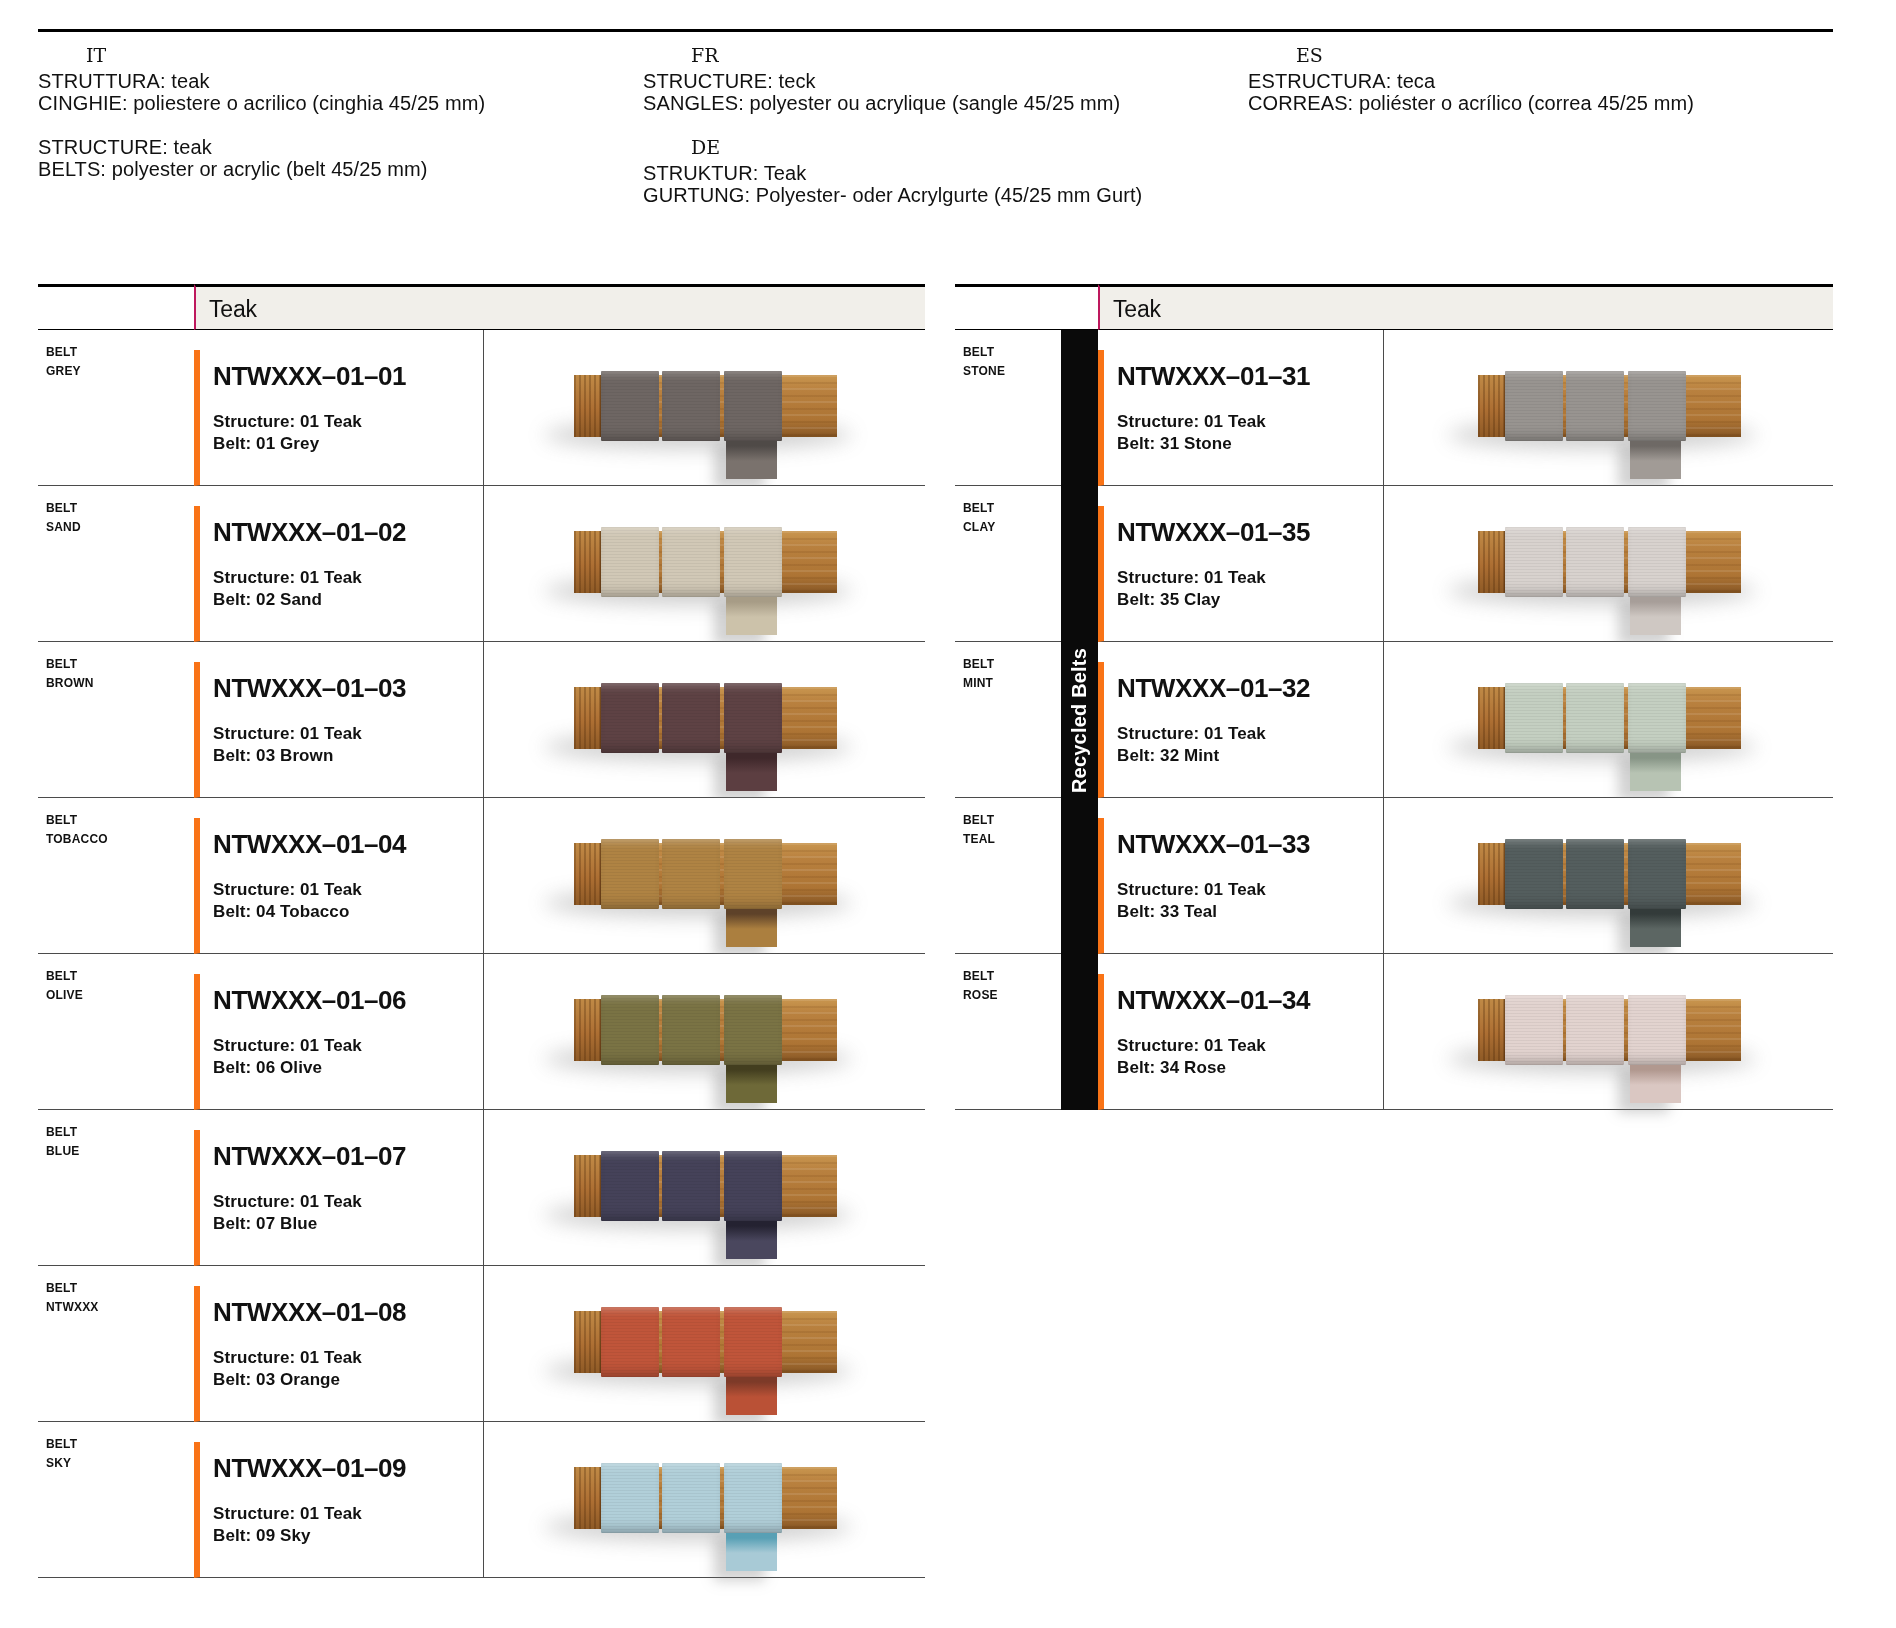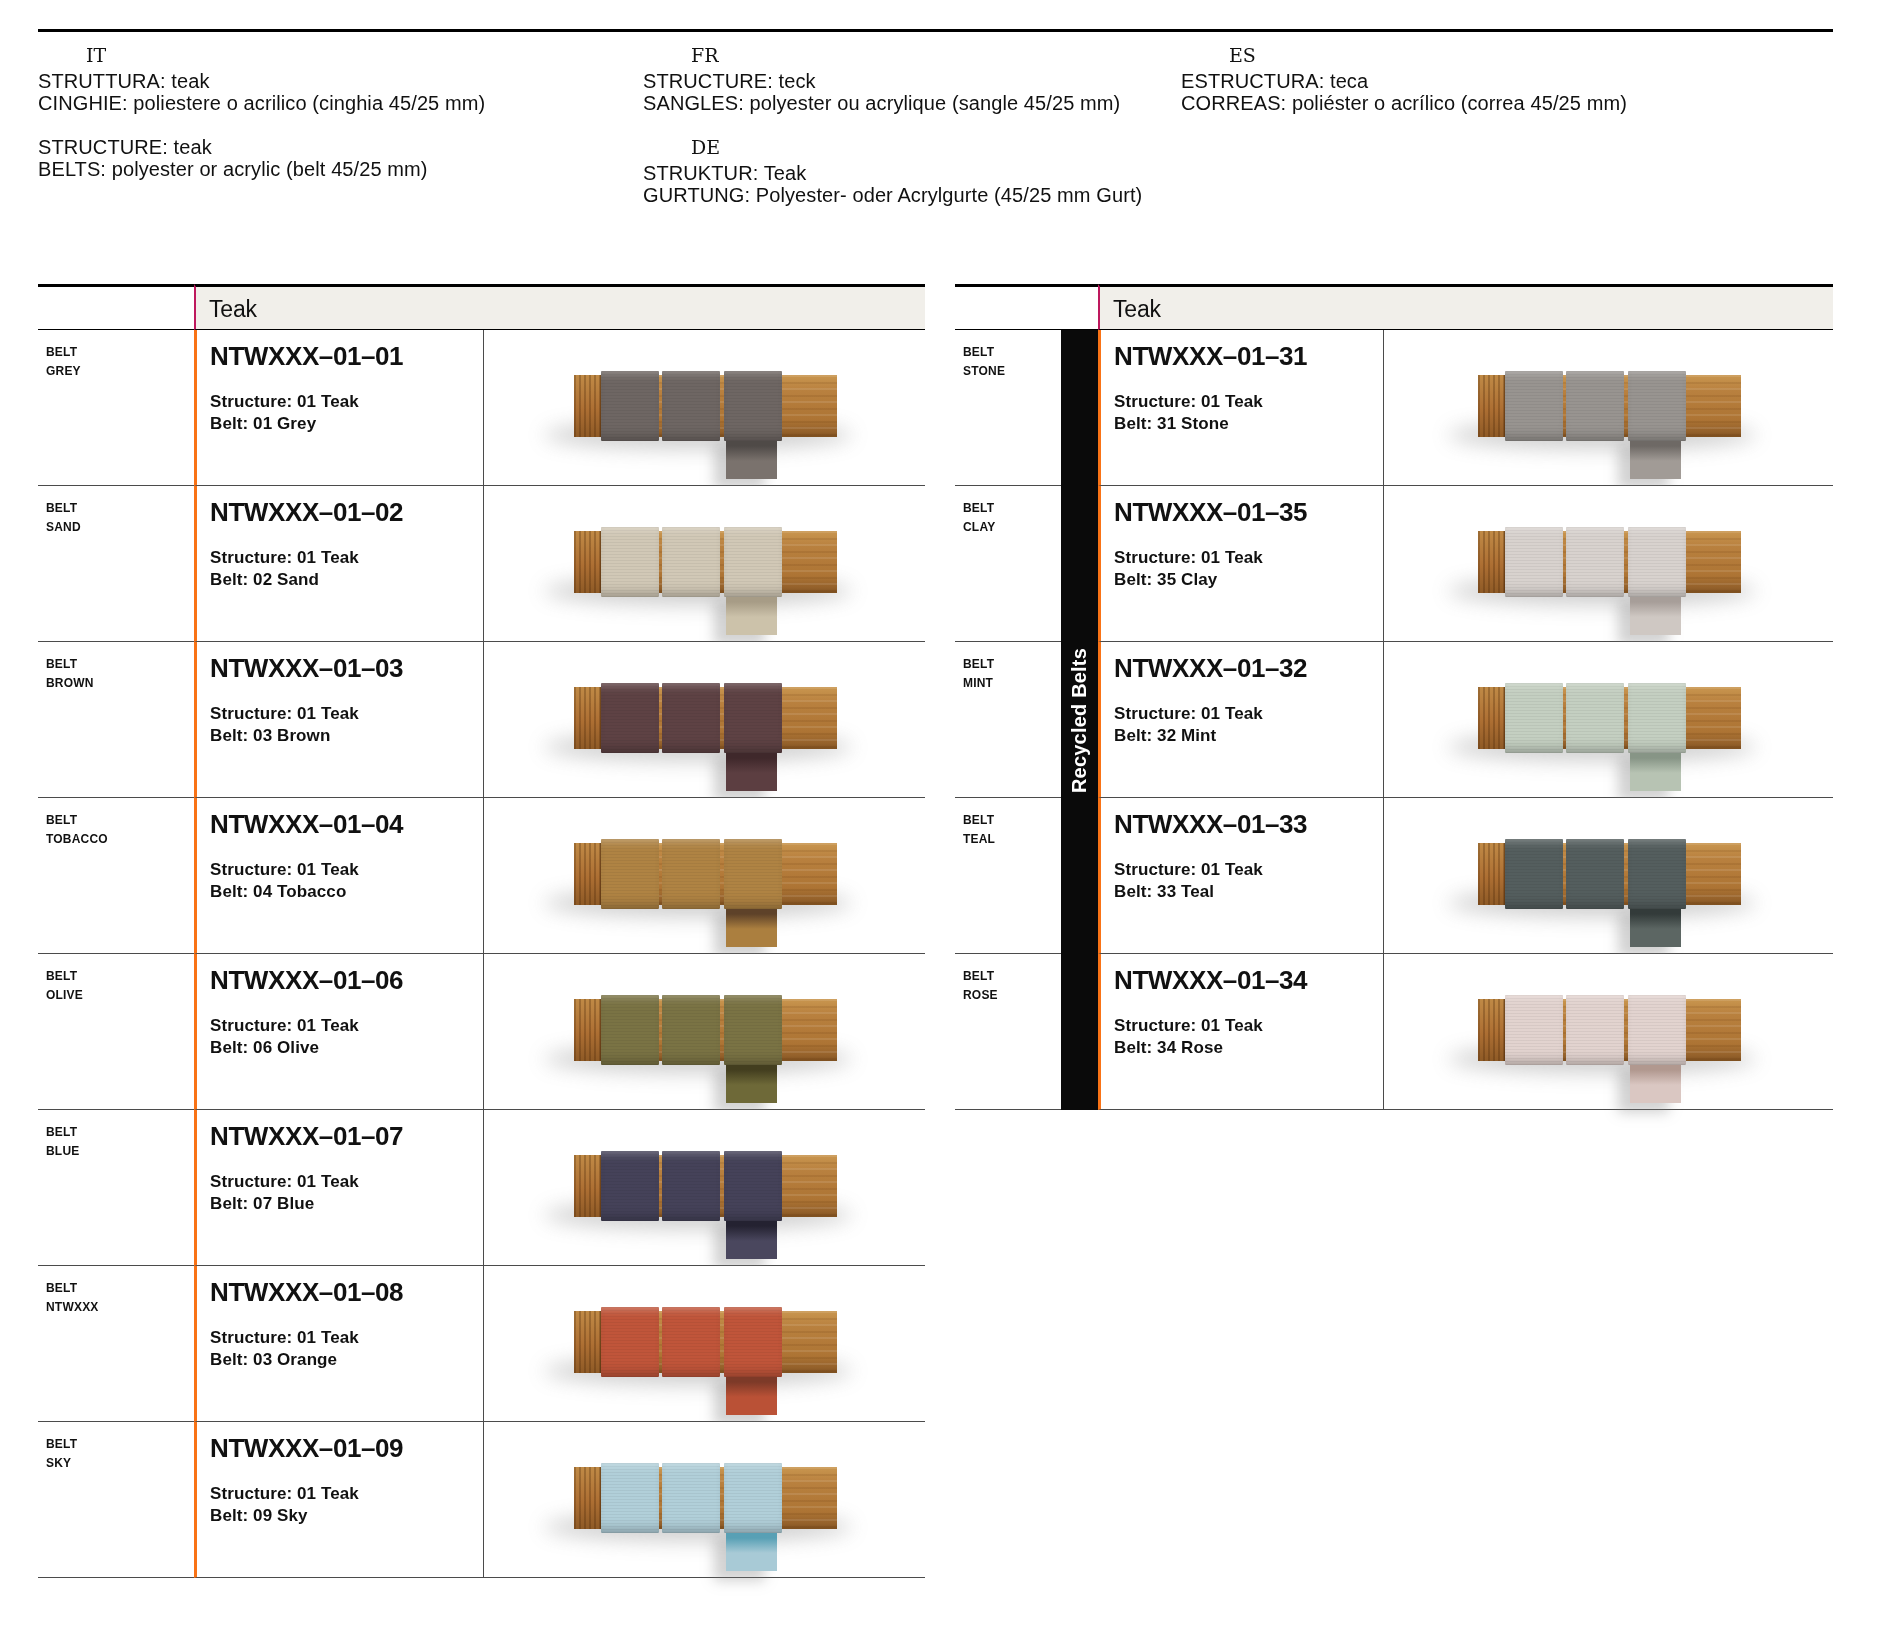--- a/index.html
+++ b/index.html
@@ -19,21 +19,21 @@
   .lang-block{position:absolute;width:580px;}
   .lang-block .code{
     font-family:"DejaVu Serif","Liberation Serif",serif;
     font-size:19px;line-height:22px;color:#111;margin-bottom:4px;margin-left:48px;
   }
   .lang-block .spec-line{
     font-size:20px;line-height:22px;font-weight:normal;letter-spacing:.1px;
   }
   .pos-it{left:38px;top:44px;}
   .pos-fr{left:643px;top:44px;}
-  .pos-es{left:1181px;top:44px;}
+  .pos-es{left:1248px;top:44px;}
   .pos-en{left:38px;top:136px;}
   .pos-de{left:643px;top:136px;}
 
   
   .ftable{position:absolute;top:284px;display:grid;}
   .t-left{left:38px;grid-template-columns:156px 289px 442px;grid-template-rows:46px repeat(8,156px);}
   .t-right{left:955px;grid-template-columns:106px 37px 285px 450px;grid-template-rows:46px repeat(5,156px);}
   .ftable *{box-sizing:border-box;}
 
   .hdr-blank{grid-row:1;grid-column:1;border-top:3px solid #000;border-bottom:1px solid #000;background:#fff;}
@@ -43,22 +43,22 @@
     border-top:3px solid #000;border-bottom:1px solid #000;border-left:2px solid #be185d;
     background:#f1efea;
     font-size:23px;font-weight:500;letter-spacing:-.2px;
     padding:9px 0 0 13px;
   }
   .t-right .hdr-main{grid-column:3/-1;}
 
   .row{display:contents;}
   .cell-label{grid-column:1;border-bottom:1px solid #4b4b4b;padding:13px 4px 0 8px;
     font-size:12px;font-weight:bold;line-height:19px;letter-spacing:.2px;}
-  .cell-text{grid-column:2;border-left:3px solid #f97316;border-bottom:1px solid #4b4b4b;
-    padding:12px 0 0 13px;}
+  .cell-text{grid-column:2;border-left:6px solid #f97316;border-bottom:1px solid #4b4b4b;
+    padding:12px 0 0 13px;margin-top:20px;}
   .cell-image{grid-column:3;border-left:1px solid #4b4b4b;border-bottom:1px solid #4b4b4b;
     position:relative;background:#fff;}
   .t-right .cell-label{grid-column:1;}
   .t-right .cell-text{grid-column:3;}
   .t-right .cell-image{grid-column:4;}
 
   .product-code{font-size:26px;font-weight:bold;letter-spacing:-.4px;line-height:28px;}
   .spec-pair{margin-top:21px;font-size:17px;font-weight:bold;line-height:22px;letter-spacing:.1px;}
 
   

